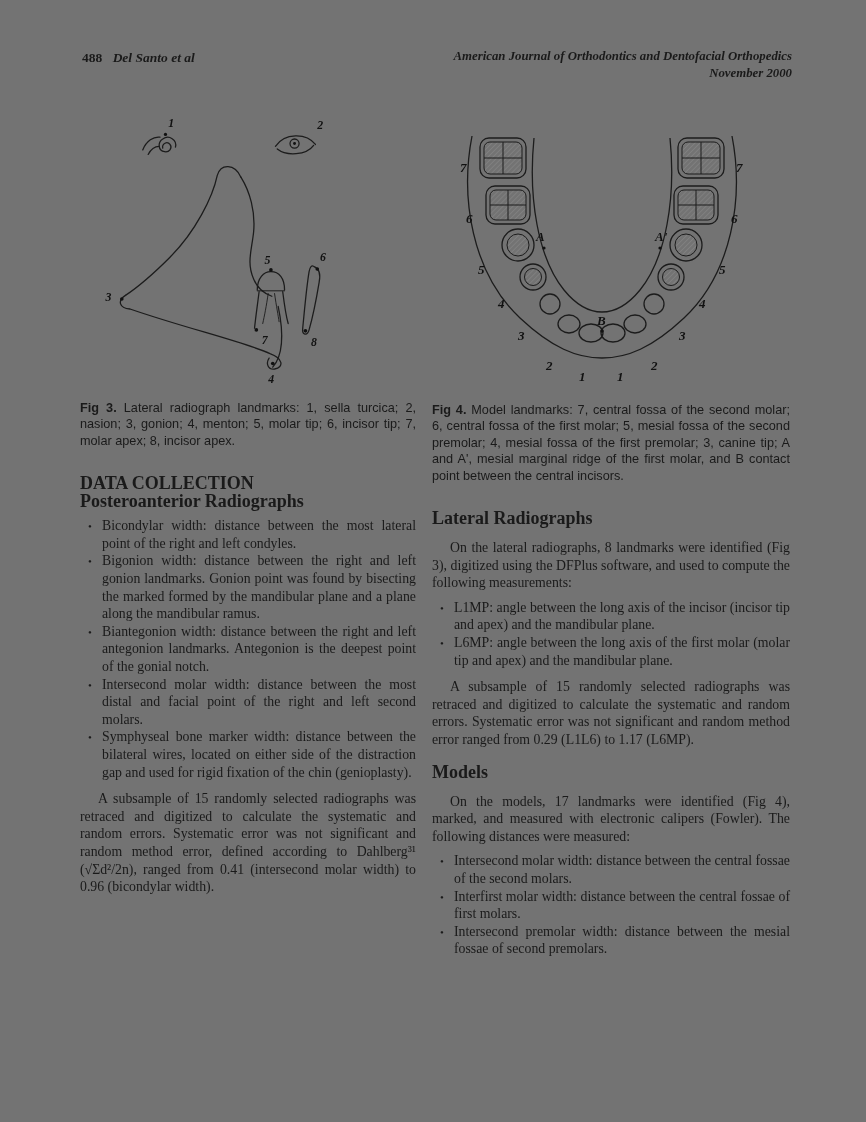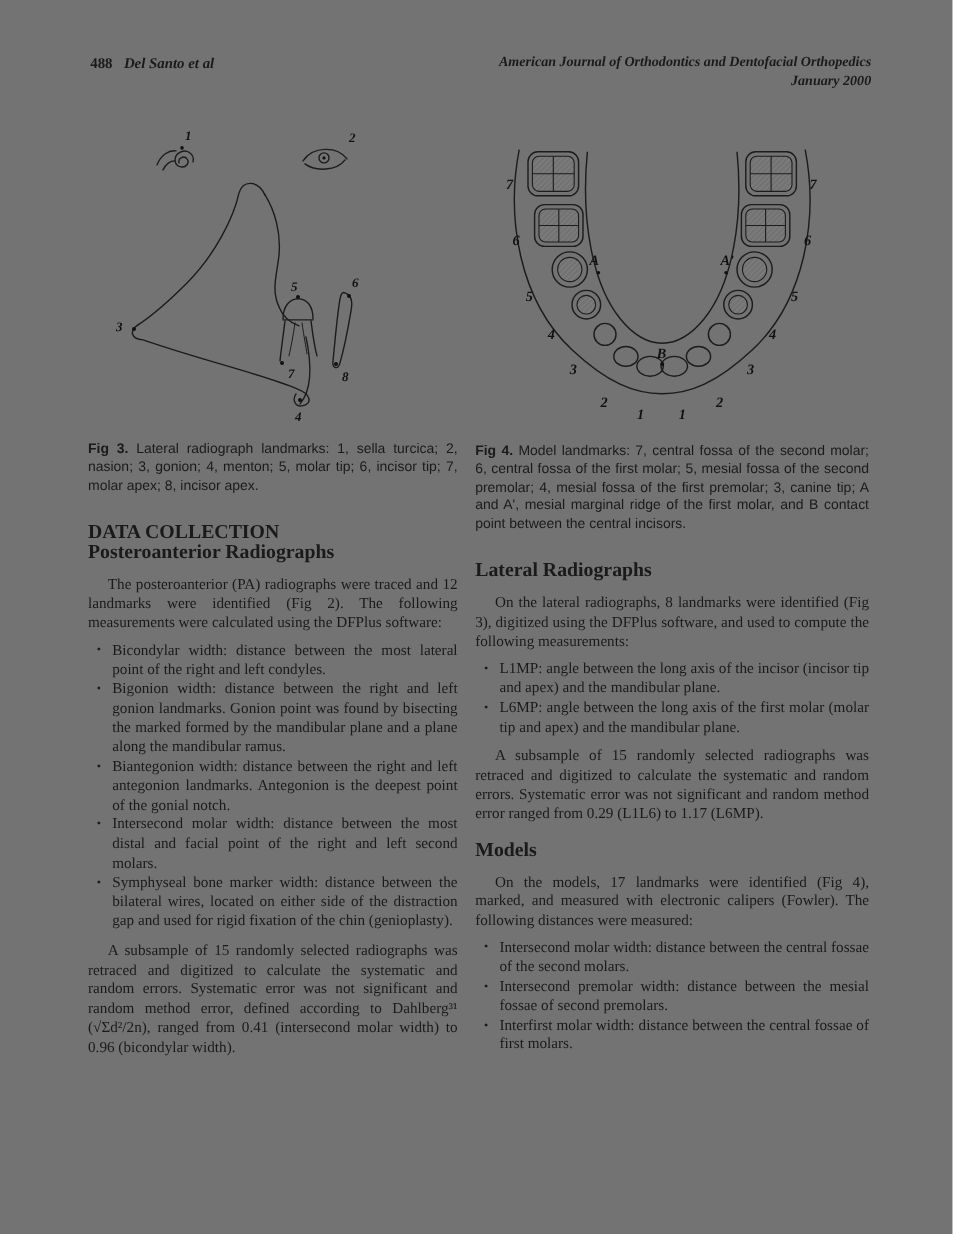--- a/index.html
+++ b/index.html
@@ -40,21 +40,21 @@
 <body>
 
 <div class="page">
 
   <div class="header-left">
     <span class="pnum">488</span>
     <span class="authors">Del Santo et al</span>
   </div>
   <div class="header-right">
     <div>American Journal of Orthodontics and Dentofacial Orthopedics</div>
-    <div>January 2000</div>
+    <div>November 2000</div>
   </div>
 
   <div class="col col-left">
 
     <svg class="fig fig3" width="300" height="278" viewBox="0 0 330 302">
       <g stroke="#1c1c1c" stroke-width="1.4" fill="none" stroke-linecap="round">
 
         <path d="M80,40 c-1,-5 5,-8 8,-4 c3,4 -1,9 -6,8 c-7,-1 -8,-10 -2,-14 c7,-5 16,1 14,9"></path>
         <path d="M58,42 c4,-10 12,-15 19,-14"></path>
         <path d="M64,47 c3,-6 8,-9 12,-9"></path>
@@ -98,21 +98,20 @@
         <text x="189" y="255">7</text>
         <text x="243" y="258">8</text>
       </g>
     </svg>
 
     <p class="caption"><span class="capb">Fig 3.</span><span> Lateral radiograph landmarks: 1, sella turcica; 2, nasion; 3, gonion; 4, menton; 5, molar tip; 6, incisor tip; 7, molar apex; 8, incisor apex.</span></p>
 
     <h3 class="h">DATA COLLECTION</h3>
     <h3 class="h sub">Posteroanterior Radiographs</h3>
 
-    <p class="body ind">The posteroanterior (PA) radiographs were traced and 12 landmarks were identified (Fig 2). The following measurements were calculated using the DFPlus software:</p>
 
     <div class="bullets">
       <div class="bullet"><span>Bicondylar width: distance between the most lateral point of the right and left condyles.</span></div>
       <div class="bullet"><span>Bigonion width: distance between the right and left gonion landmarks. Gonion point was found by bisecting the marked formed by the mandibular plane and a plane along the mandibular ramus.</span></div>
       <div class="bullet"><span>Biantegonion width: distance between the right and left antegonion landmarks. Antegonion is the deepest point of the gonial notch.</span></div>
       <div class="bullet"><span>Intersecond molar width: distance between the most distal and facial point of the right and left second molars.</span></div>
       <div class="bullet"><span>Symphyseal bone marker width: distance between the bilateral wires, located on either side of the distraction gap and used for rigid fixation of the chin (genioplasty).</span></div>
     </div>
 
     <p class="body ind closing">A subsample of 15 randomly selected radiographs was retraced and digitized to calculate the systematic and random errors. Systematic error was not significant and random method error, defined according to Dahlberg³¹ (√Σd²/2n), ranged from 0.41 (intersecond molar width) to 0.96 (bicondylar width).</p>
@@ -199,18 +198,18 @@
     </div>
 
     <p class="body ind closing">A subsample of 15 randomly selected radiographs was retraced and digitized to calculate the systematic and random errors. Systematic error was not significant and random method error ranged from 0.29 (L1L6) to 1.17 (L6MP).</p>
 
     <h3 class="h mid">Models</h3>
 
     <p class="body ind">On the models, 17 landmarks were identified (Fig 4), marked, and measured with electronic calipers (Fowler). The following distances were measured:</p>
 
     <div class="bullets">
       <div class="bullet"><span>Intersecond molar width: distance between the central fossae of the second molars.</span></div>
+      <div class="bullet"><span>Interfirst molar width: distance between the central fossae of first molars.</span></div>
       <div class="bullet"><span>Intersecond premolar width: distance between the mesial fossae of second premolars.</span></div>
-      <div class="bullet"><span>Interfirst molar width: distance between the central fossae of first molars.</span></div>
     </div>
   </div>
 
 </div>
 
 </body></html>

